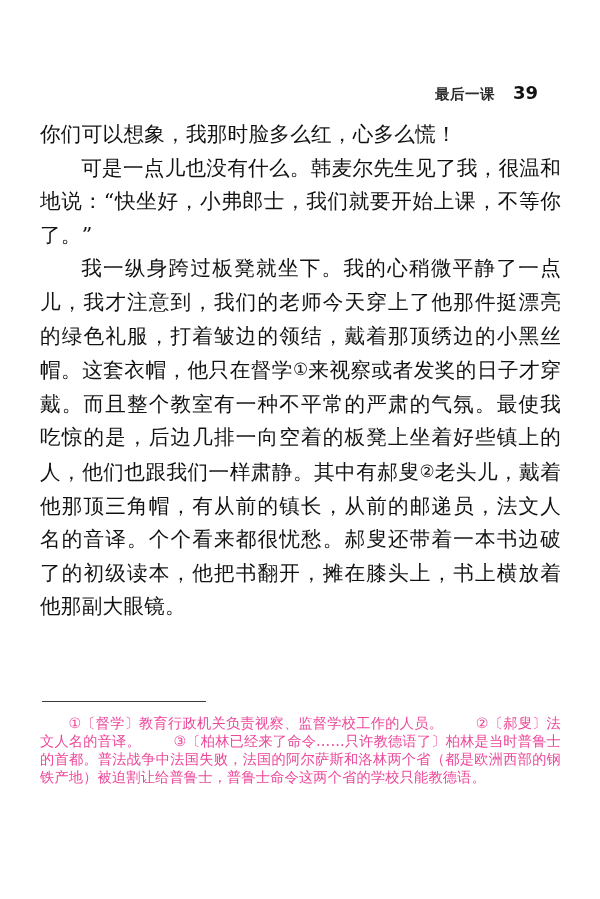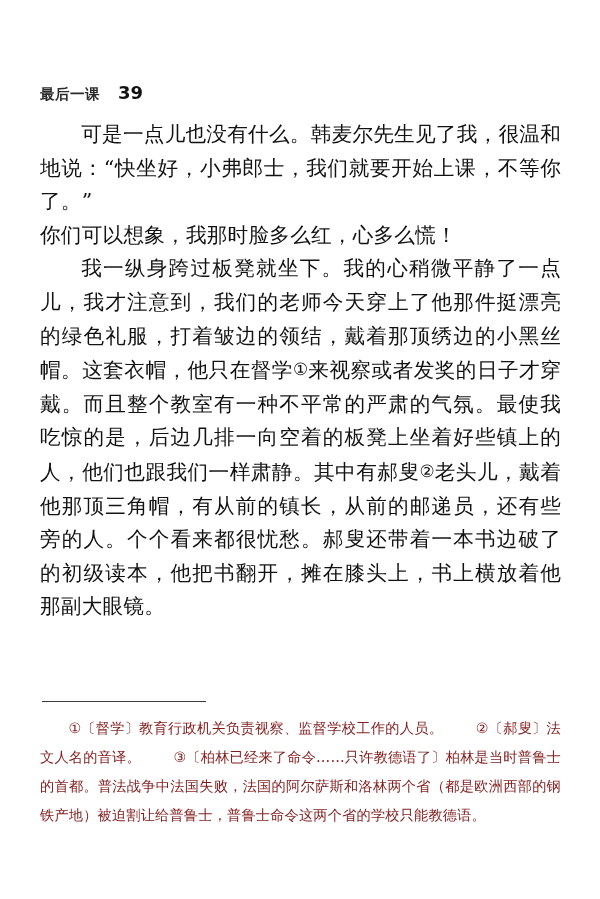--- a/index.html
+++ b/index.html
@@ -23,21 +23,21 @@
   }
 
   
   .running-head {
     position: absolute;
     top: 82px;
     left: 40px;
     right: 62px;
     height: 24px;
     display: flex;
-    justify-content: flex-start;
+    justify-content: flex-end;
     align-items: baseline;
     gap: 18px;
   }
   .running-head .chapter-title {
     font-size: 14.5px;
     letter-spacing: 0.5px;
     color: #2b2b2b;
     font-weight: 600;
     white-space: nowrap;
   }
@@ -89,27 +89,27 @@
   
   .footnotes {
     position: absolute;
     top: 714px;
     left: 40px;
     width: 521px;
   }
   .fn-block {
     margin: 0;
     font-size: 14.2px;
-    line-height: 29px;
+    line-height: 18px;
     text-align: justify;
     text-justify: inter-character;
     text-align-last: left;
     text-indent: 2em;
     letter-spacing: 0.2px;
-    color: #7f1d1d;
+    color: #ec4899;
     font-weight: 500;
   }
   .fn-gap {
     display: inline-block;
     width: 2.3em;
   }
   .fn-marker {
     letter-spacing: 0;
   }
 </style>
@@ -118,30 +118,30 @@
 
 <div class="page">
 
   <div class="running-head">
     <span class="chapter-title">最后一课</span>
     <span class="folio">39</span>
   </div>
 
   <div class="body-text">
 
-    <p class="para indent">
-      <span>可是一点儿也没有什么。韩麦尔先生见了我，很温和地说：“快坐好，小弗郎士，我们就要开始上课，不等你了。”</span>
-    </p>
-
     <p class="para">
       <span>你们可以想象，我那时脸多么红，心多么慌！</span>
     </p>
 
     <p class="para indent">
-      <span>我一纵身跨过板凳就坐下。我的心稍微平静了一点儿，我才注意到，我们的老师今天穿上了他那件挺漂亮的绿色礼服，打着皱边的领结，戴着那顶绣边的小黑丝帽。这套衣帽，他只在督学</span><span class="fn-ref">①</span><span>来视察或者发奖的日子才穿戴。而且整个教室有一种不平常的严肃的气氛。最使我吃惊的是，后边几排一向空着的板凳上坐着好些镇上的人，他们也跟我们一样肃静。其中有郝叟</span><span class="fn-ref">②</span><span>老头儿，戴着他那顶三角帽，有从前的镇长，从前的邮递员，还有些旁的人。个个看来都很忧愁。郝叟还带着一本书边破了的初级读本，他把书翻开，摊在膝头上，书上横放着他那副大眼镜。</span>
+      <span>可是一点儿也没有什么。韩麦尔先生见了我，很温和地说：“快坐好，小弗郎士，我们就要开始上课，不等你了。”</span>
+    </p>
+
+    <p class="para indent">
+      <span>我一纵身跨过板凳就坐下。我的心稍微平静了一点儿，我才注意到，我们的老师今天穿上了他那件挺漂亮的绿色礼服，打着皱边的领结，戴着那顶绣边的小黑丝帽。这套衣帽，他只在督学</span><span class="fn-ref">①</span><span>来视察或者发奖的日子才穿戴。而且整个教室有一种不平常的严肃的气氛。最使我吃惊的是，后边几排一向空着的板凳上坐着好些镇上的人，他们也跟我们一样肃静。其中有郝叟</span><span class="fn-ref">②</span><span>老头儿，戴着他那顶三角帽，有从前的镇长，从前的邮递员，法文人名的音译。个个看来都很忧愁。郝叟还带着一本书边破了的初级读本，他把书翻开，摊在膝头上，书上横放着他那副大眼镜。</span>
     </p>
 
 
   </div>
 
   <div class="fn-rule"></div>
 
   <div class="footnotes">
     <p class="fn-block"><span class="fn-marker">①</span><span>〔督学〕教育行政机关负责视察、监督学校工作的人员。</span><span class="fn-gap"></span><span class="fn-marker">②</span><span>〔郝叟〕法文人名的音译。</span><span class="fn-gap"></span><span class="fn-marker">③</span><span>〔柏林已经来了命令……只许教德语了〕柏林是当时普鲁士的首都。普法战争中法国失败，法国的阿尔萨斯和洛林两个省（都是欧洲西部的钢铁产地）被迫割让给普鲁士，普鲁士命令这两个省的学校只能教德语。</span></p>
   </div>

